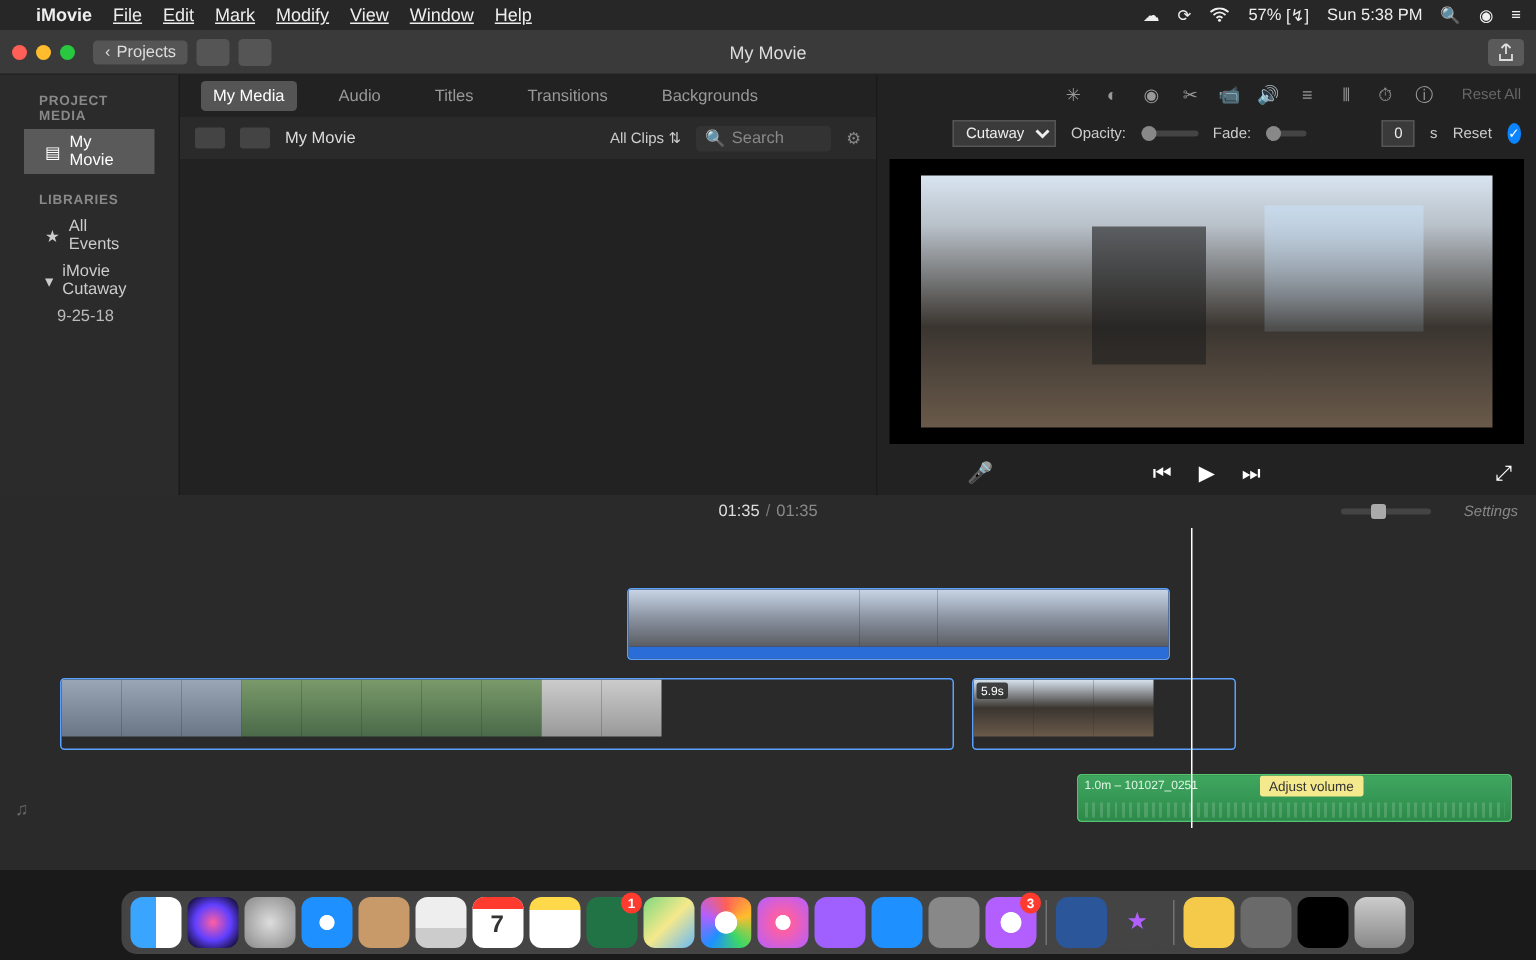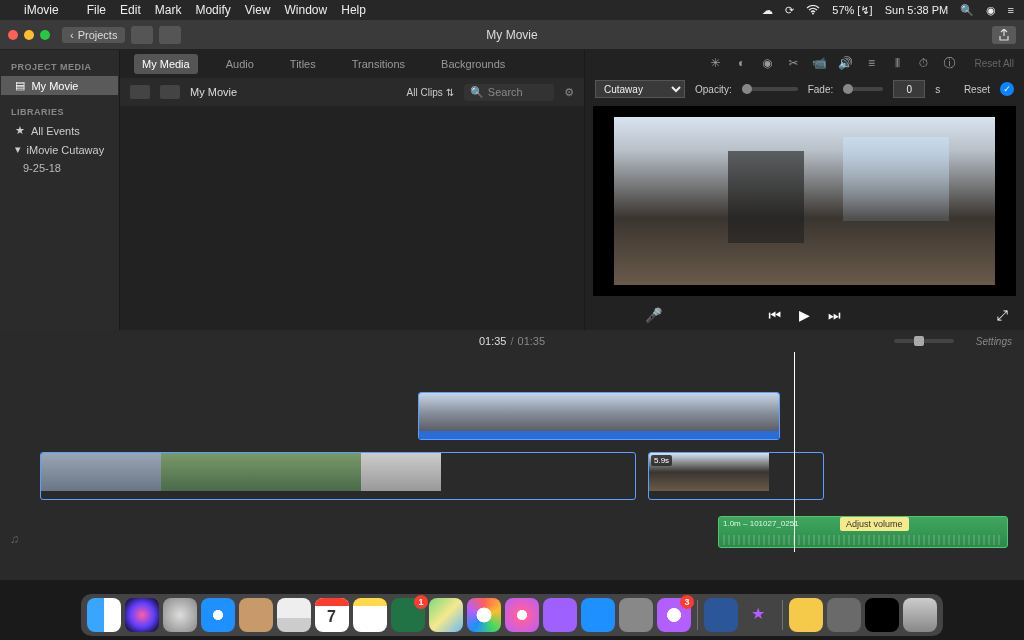--- a/index.html
+++ b/index.html
@@ -1,38 +1,38 @@
 <!DOCTYPE html>
 <html><head>
 <meta charset="utf-8">
 <style>
 * { margin:0; padding:0; box-sizing:border-box; font-family:-apple-system,Helvetica,Arial,sans-serif; user-select:none; }
 body { width:1024px; height:640px; background:#1a1a1a; overflow:hidden; color:#ccc; font-size:11px; position:relative; }
 
 
 .menubar { height:20px; background:rgba(40,40,40,.95); display:flex; align-items:center; padding:0 10px; color:#eee; font-size:12px; }
 .menubar .apple { font-size:13px; margin-right:14px; }
-.menubar .app { font-weight:400; margin-right:28px; }
-.menubar .menu-item { margin-right:14px; }
+.menubar .app { font-weight:700; margin-right:14px; }
+.menubar .menu-item { margin-right:14px;text-decoration:underline; }
 .menubar .right { margin-left:auto; display:flex; align-items:center; gap:12px; font-size:11px; }
 .menubar .right span { display:flex; align-items:center; gap:3px; }
 
 
 .toolbar { height:30px; background:#3a3a3a; display:flex; align-items:center; padding:0 8px; border-bottom:1px solid #222; position:relative; }
 .traffic { display:flex; gap:6px; margin-right:12px; }
 .traffic div { width:10px; height:10px; border-radius:50%; }
 .tr-r{background:#ff5f57;} .tr-y{background:#ffbd2e;} .tr-g{background:#28c940;}
 .projects-btn { background:#555; color:#ddd; padding:2px 8px; border-radius:3px; font-size:11px; display:flex; align-items:center; gap:4px; }
 .toolbar .title { position:absolute; left:50%; transform:translateX(-50%); font-size:12px; color:#ddd; }
 .toolbar .share { margin-left:auto; width:24px; height:18px; background:#5a5a5a; border-radius:3px; display:flex; align-items:center; justify-content:center; }
 .toolbar .toolbtn { width:22px; height:18px; background:#555; border-radius:3px; margin-left:6px; }
 
 
 .main { display:flex; height:280px; }
-.sidebar { width:120px; background:#2b2b2b; border-right:1px solid #1a1a1a; padding:8px 1px; }
+.sidebar { width:120px; background:#2b2b2b; border-right:1px solid #1a1a1a; padding:8px 16px; }
 .sidebar .heading { font-size:9px; color:#888; padding:4px 10px; letter-spacing:.5px; font-weight:700; }
 .sidebar .item { padding:3px 10px 3px 14px; font-size:11px; color:#ccc; display:flex; align-items:center; gap:6px; }
 .sidebar .item.active { background:#5a5a5a; color:#fff; }
 .sidebar .sub { padding-left:22px; font-size:11px; color:#bbb; }
 
 .browser { flex:1; background:#222; display:flex; flex-direction:column;text-align:right; }
 .tabs { height:28px; display:flex; align-items:center; padding:0 14px; gap:20px; font-size:11px; }
 .tabs .tab { color:#999; padding:4px 8px; cursor:pointer; }
 .tabs .tab.active { background:#555; color:#fff; border-radius:3px; }
 .filterbar { height:28px; display:flex; align-items:center; padding:0 10px; gap:10px; background:#2a2a2a; }
@@ -49,21 +49,21 @@
 .clip.sel { outline:2px solid #ffa500; outline-offset:-1px; }
 .clip .badge { position:absolute; top:2px; left:2px; background:#fff; color:#333; font-size:8px; padding:1px 3px; border-radius:2px; font-weight:600; }
 .clip .plus { position:absolute; bottom:2px; right:2px; width:12px; height:12px; background:rgba(60,60,60,.9); color:#fff; font-size:10px; display:flex; align-items:center; justify-content:center; border-radius:2px; }
 .clip .usedbar { position:absolute; bottom:-3px; left:0; right:0; height:3px; background:#ff8c00; border-radius:1px; }
 
 .viewer { width:440px; background:#222; border-left:1px solid #1a1a1a; display:flex; flex-direction:column; }
 .adj-icons { height:26px; display:flex; align-items:center; justify-content:flex-end; padding:0 10px; gap:12px; color:#999; }
 .adj-icons .ico { width:14px; height:14px; display:flex; align-items:center; justify-content:center; font-size:12px; }
 .adj-icons .reset { font-size:10px; color:#666; margin-left:6px; }
 .adj-controls { height:26px; display:flex; align-items:center; padding:0 10px; gap:10px; font-size:10px; color:#ccc; }
-.adj-controls select, .adj-controls .numbox { background:#3a3a3a; border:1px solid #555; color:#eee; font-size:10px; height:18px; }
+.adj-controls select, .adj-controls .numbox { background:#3a3a3a; border:1px solid #555; color:#eee; font-size:10px; height:18px;margin-left:40px; }
 .adj-controls select { width:90px; padding:0 4px; }
 .adj-controls .slider { width:56px; height:4px; background:#444; border-radius:2px; position:relative; }
 .adj-controls .slider .knob { position:absolute; left:0; top:-3px; width:10px; height:10px; background:#888; border-radius:50%; }
 .adj-controls .numbox { width:32px; text-align:center; line-height:18px; }
 .adj-controls .check { width:14px; height:14px; background:#0a84ff; border-radius:50%; display:flex; align-items:center; justify-content:center; color:#fff; font-size:9px; }
 .preview { flex:1; background:#000; margin:4px 8px; position:relative; display:flex; align-items:center; justify-content:center; }
 .preview .frame { width:90%; height:88%; background:linear-gradient(180deg,#d8e4f0 0%,#b8c0c8 20%,#3a3530 60%,#6a5a4a 100%); position:relative; }
 .preview .frame::before { content:''; position:absolute; left:30%; top:20%; width:20%; height:55%; background:rgba(30,30,30,.6); }
 .preview .frame::after { content:''; position:absolute; right:12%; top:12%; width:28%; height:50%; background:linear-gradient(180deg,rgba(200,220,240,.8),rgba(120,130,140,.3)); }
 .play-controls { height:30px; display:flex; align-items:center; justify-content:center; gap:18px; color:#fff; position:relative; }

